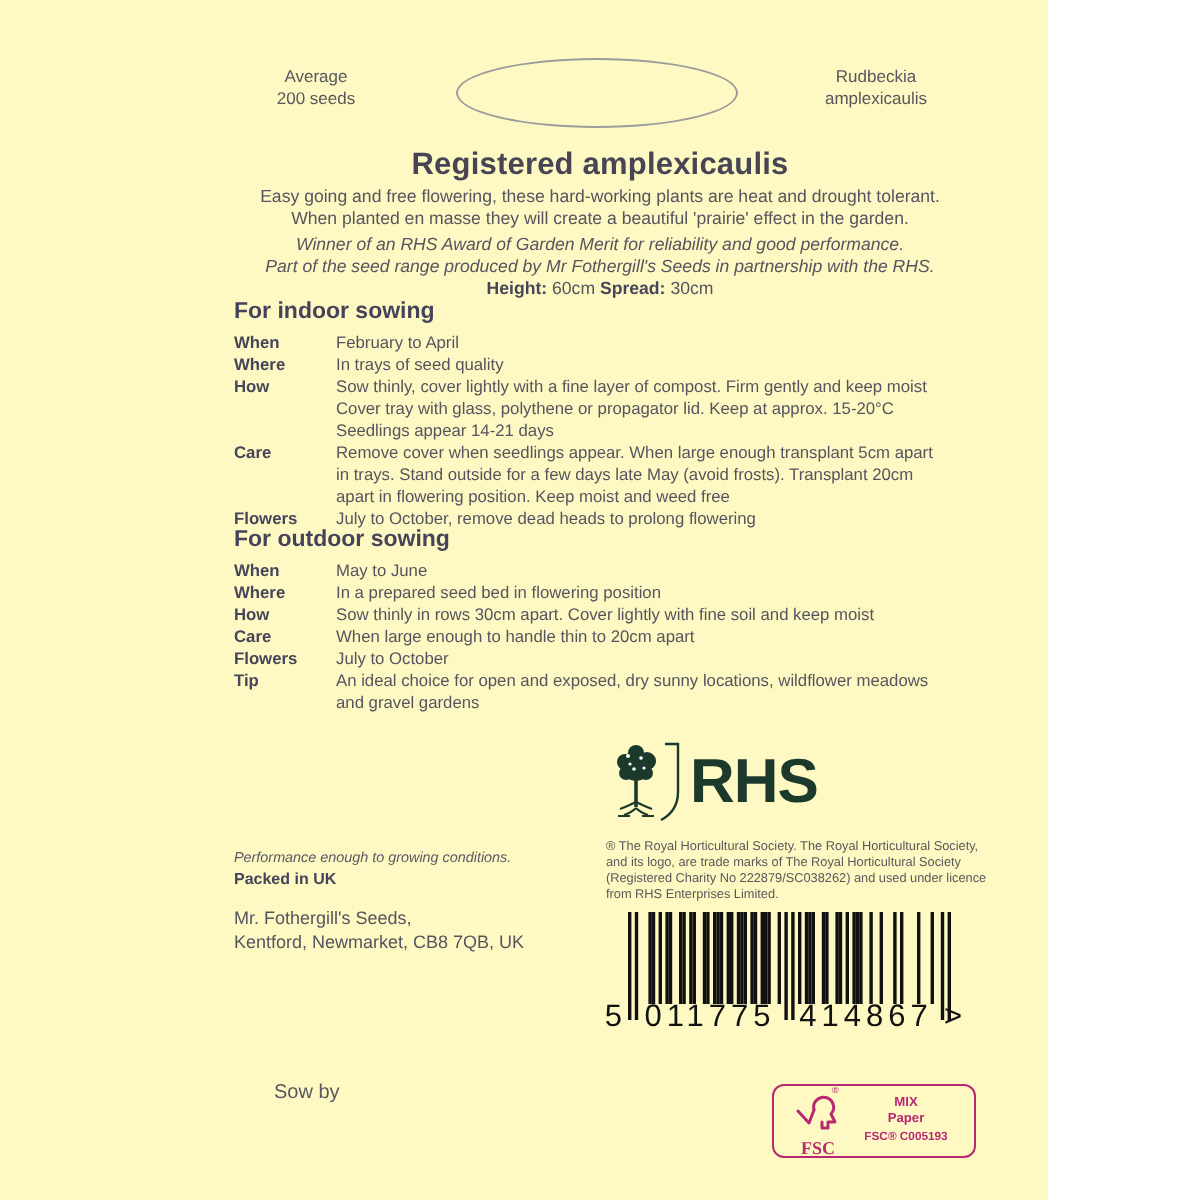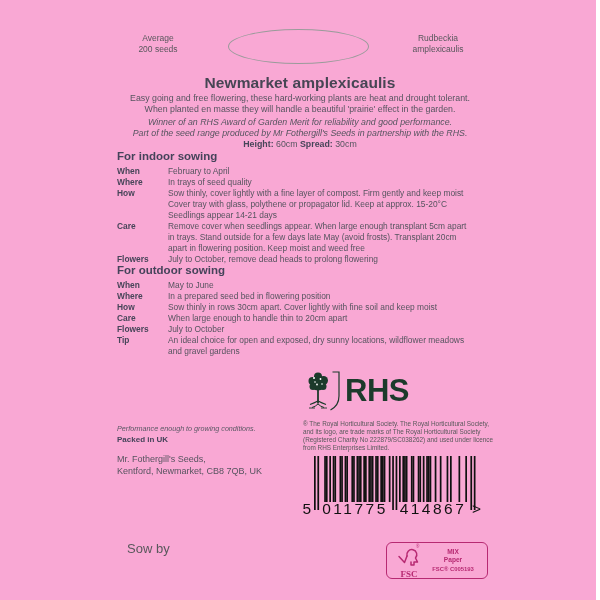--- a/index.html
+++ b/index.html
@@ -1,18 +1,18 @@
 <!DOCTYPE html>
 <html><head>
 <meta charset="utf-8">
 <style>
   * { margin:0; padding:0; box-sizing:border-box; }
   html,body { background:#ffffff; }
   .packet {
-    position:relative; width:596px; height:600px; background:#f9a8d4;
+    position:relative; width:524px; height:600px; background:#fef9c3;
     font-family:"Liberation Sans", sans-serif; color:#56545f; overflow:hidden;
   }
   .pre { white-space:pre-line; }
 
   
   .avg-seeds { position:absolute; left:112px; top:33px; width:92px; text-align:center;
     font-size:8.5px; line-height:11px; color:#58575c; }
   .stamp-oval { position:absolute; left:228px; top:29px; width:141px; height:35px;
     border:1.2px solid #9b9b9b; border-radius:50%; }
   .variety { position:absolute; left:392px; top:33px; width:92px; text-align:center;
@@ -59,21 +59,21 @@
   .barcode { position:absolute; left:296px; top:456px; width:196px; height:66px; }
   .bars { position:absolute; left:18px; top:0; }
   .bars svg rect { fill:#111111; }
   .bc-digit { position:absolute; top:44px; font-size:15.5px; line-height:18px; color:#111; }
   .bc-first { left:0; width:15px; text-align:right; }
   .bc-g1 { left:24px; width:70px; text-align:center; letter-spacing:2.5px; }
   .bc-g2 { left:102px; width:70px; text-align:center; letter-spacing:2.5px; }
   .bc-suffix { left:176px; }
 
   
-  .sow-by { position:absolute; left:127px; top:541px; font-size:13px; color:#59585c; }
+  .sow-by { position:absolute; left:137px; top:541px; font-size:10px; color:#59585c; }
   .fsc-box { position:absolute; left:386px; top:542px; width:102px; height:37px;
     border:1.6px solid #b72a72; border-radius:6px; display:flex; align-items:center;
     padding:2px 5px 2px 7px; color:#b72a72; }
   .fsc-left { display:flex; flex-direction:column; align-items:center; width:30px; }
   .fsc-name { font-family:"Liberation Serif", serif; font-weight:bold; font-size:9px; line-height:9px; }
   .fsc-right { flex:1; text-align:center; font-weight:bold; }
   .fsc-l1 { font-size:6.6px; line-height:8.5px; }
   .fsc-l2 { font-size:6.6px; line-height:8.5px; }
   .fsc-l3 { font-size:5.9px; line-height:8.5px; }
 </style>
@@ -85,23 +85,23 @@
   <div class="avg-seeds">
     <div>Average</div>
     <div>200 seeds</div>
   </div>
   <div class="stamp-oval"></div>
   <div class="variety">
     <div>Rudbeckia</div>
     <div>amplexicaulis</div>
   </div>
 
-  <div class="title">Newmarket amplexicaulis</div>
+  <div class="title">Registered amplexicaulis</div>
   <div class="intro pre">Easy going and free flowering, these hard-working plants are heat and drought tolerant.
-When planted en masse they will handle a beautiful 'prairie' effect in the garden.</div>
+When planted en masse they will create a beautiful 'prairie' effect in the garden.</div>
   <div class="award pre">Winner of an RHS Award of Garden Merit for reliability and good performance.
 Part of the seed range produced by Mr Fothergill's Seeds in partnership with the RHS.</div>
   <div class="dims">
     <b>Height:</b>
     <span>60cm</span>
     <b>Spread:</b>
     <span>30cm</span>
   </div>
 
   <div class="sec-head indoor">For indoor sowing</div>

